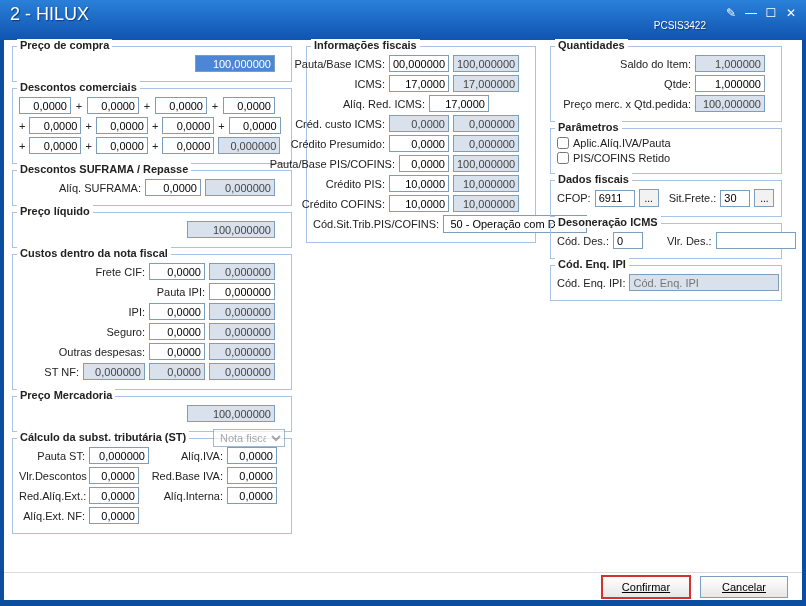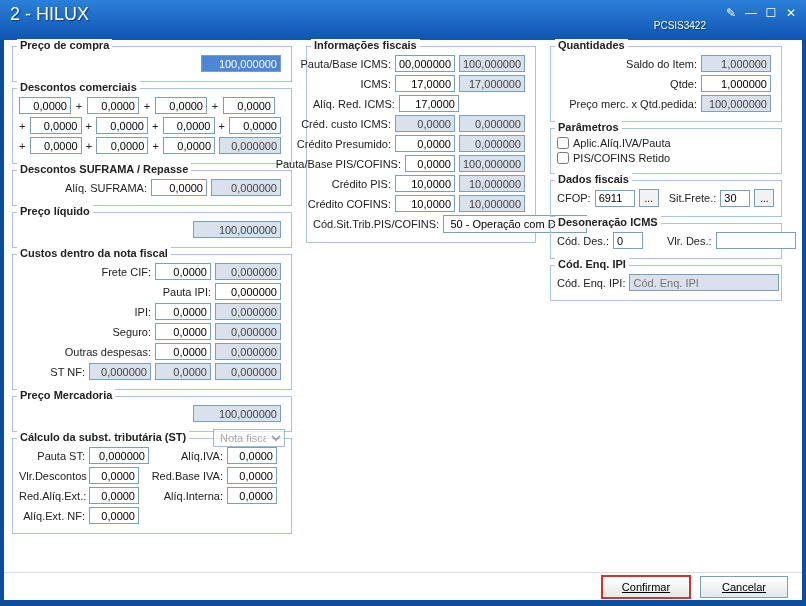--- a/index.html
+++ b/index.html
@@ -22,21 +22,21 @@
     background:#fff; margin:0 4px 4px 4px; height:560px;
     position:relative; padding:6px 8px 40px 8px;
   }
 
   .cols { display:flex; gap:14px; }
   .col { flex:0 0 auto; }
   .col1 { width:280px; }
   .col2 { width:230px; }
   .col3 { width:232px; }
 
-  .group { position:relative; border:1px solid #a9c3e6; padding:8px 10px 6px 6px; margin-bottom:6px; }
+  .group { position:relative; border:1px solid #a9c3e6; padding:8px 16px 6px 6px; margin-bottom:6px; }
   .group > .legend { position:absolute; top:-8px; left:4px; background:#fff; font-weight:bold; padding:0 3px; font-size:11px; }
 
   .row { display:flex; align-items:center; margin-bottom:3px; gap:4px; }
   .lbl { text-align:right; font-size:11px; flex:0 0 auto;}
 
   .inp {
     height:17px; border:1px solid #7b9ebd; background:#fff; text-align:right;
     padding:0 3px; font-size:11px; font-family:inherit;
   }
   .inp.ro { background:#d9e1ec; color:#444; }
@@ -222,21 +222,21 @@
         <div class="row" style="justify-content:flex-end">
           <span class="lbl">Pauta/Base ICMS:</span>
           <input class="inp" style="width: 60px;" value="00,000000">
           <input class="inp ro" style="width: 66px;" readonly="" value="100,000000">
         </div>
         <div class="row" style="justify-content:flex-end">
           <span class="lbl">ICMS:</span>
           <input class="inp" style="width: 60px;" value="17,0000">
           <input class="inp ro" style="width: 66px;" readonly="" value="17,000000">
         </div>
-        <div class="row" style="justify-content:flex-start">
+        <div class="row" style="justify-content:center">
           <span class="lbl">Alíq. Red. ICMS:</span>
           <input class="inp" style="width: 60px;" value="17,0000">
         </div>
         <div class="row" style="justify-content:flex-end">
           <span class="lbl">Créd. custo ICMS:</span>
           <input class="inp ro" style="width: 60px;" readonly="" value="0,0000">
           <input class="inp ro" style="width: 66px;" readonly="" value="0,000000">
         </div>
         <div class="row" style="justify-content:flex-end">
           <span class="lbl">Crédito Presumido:</span>

